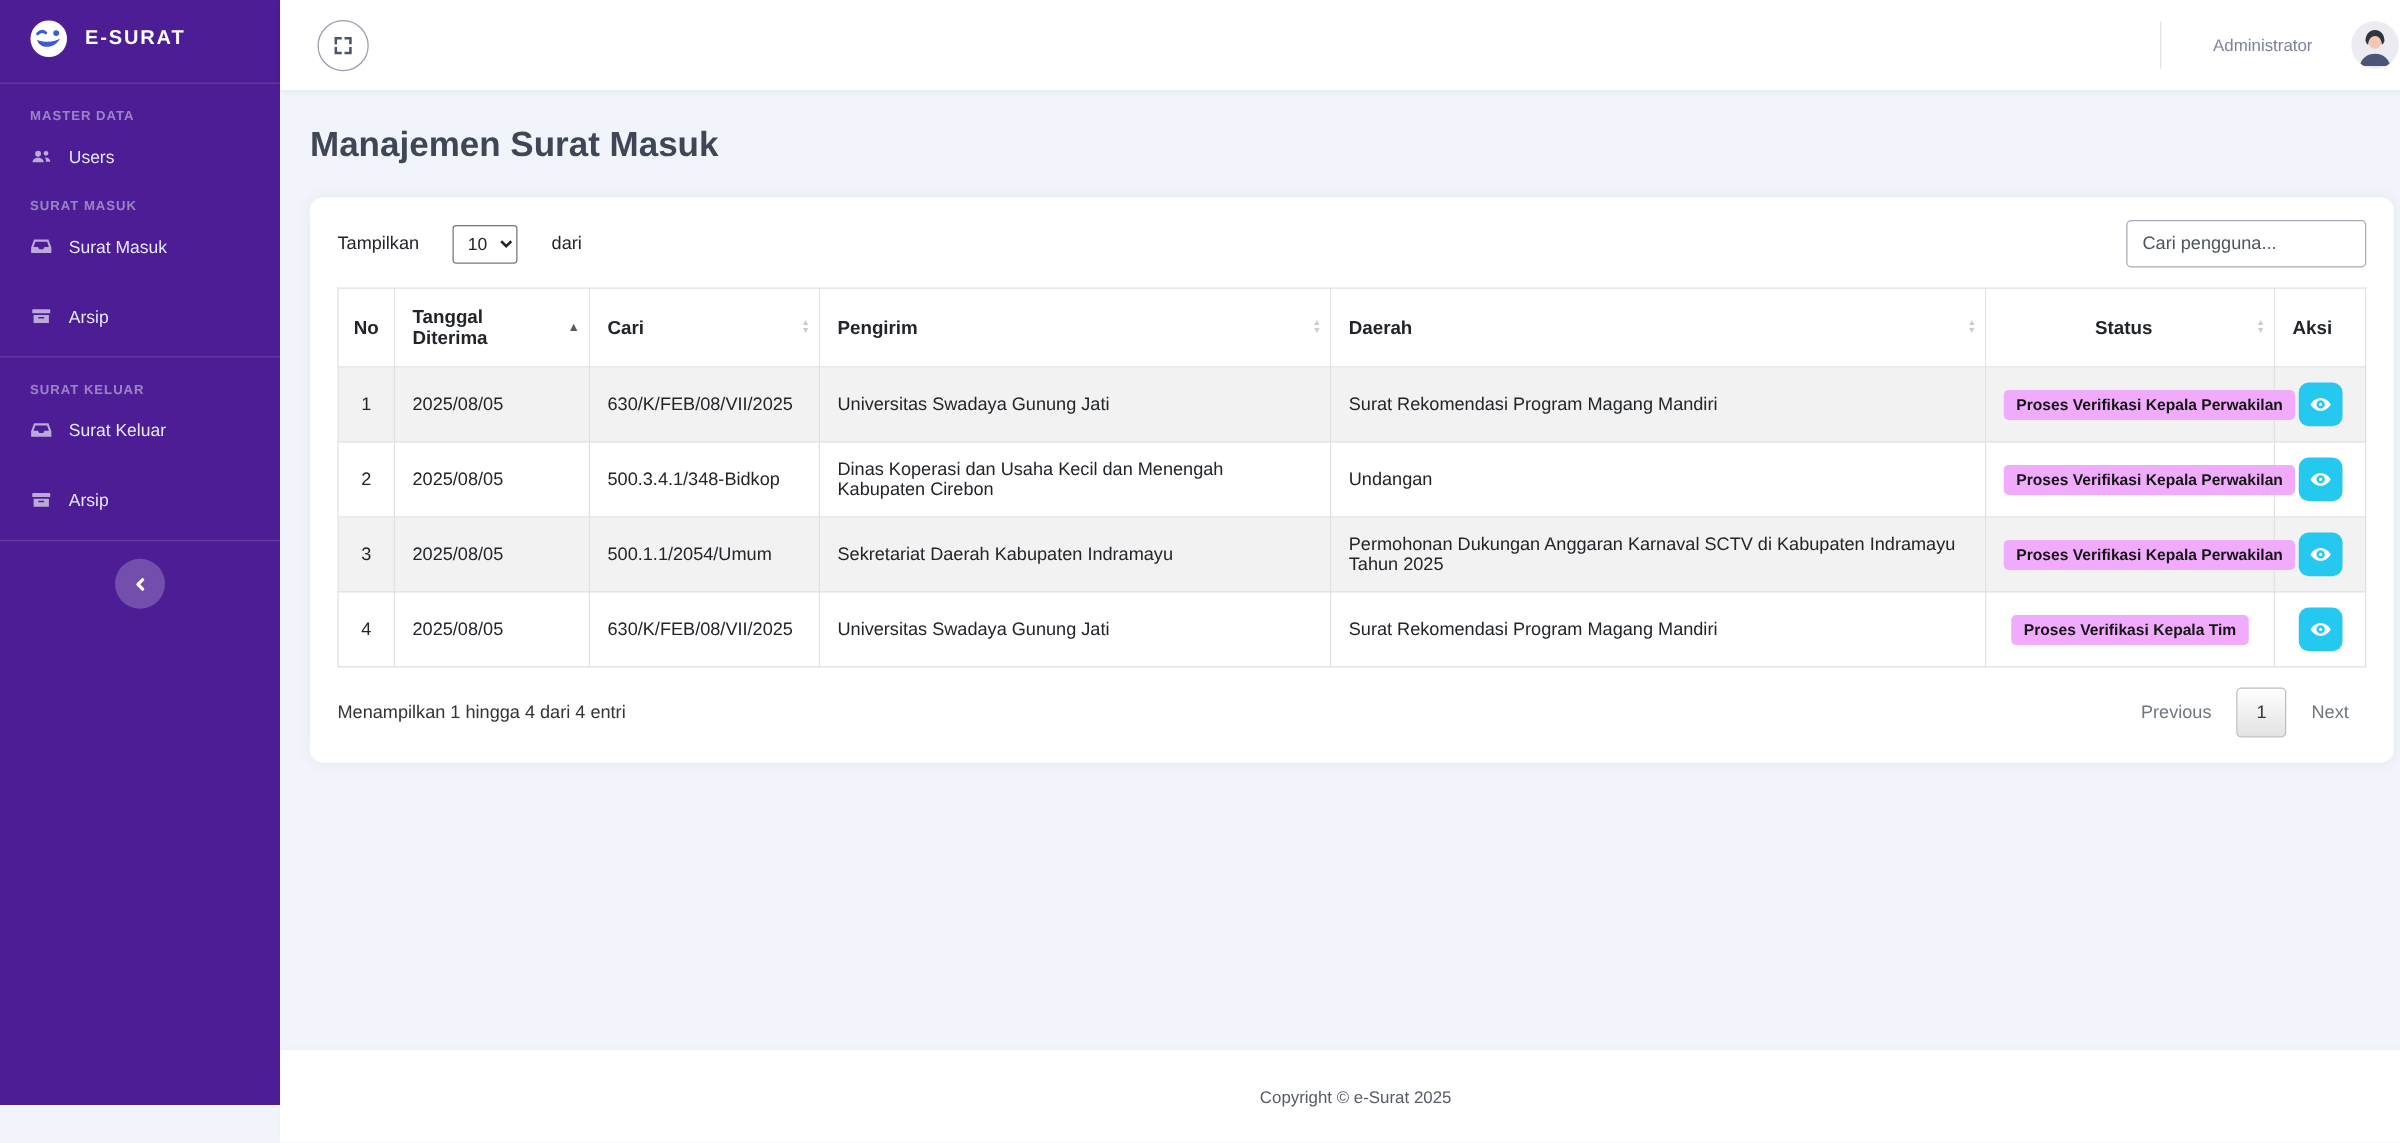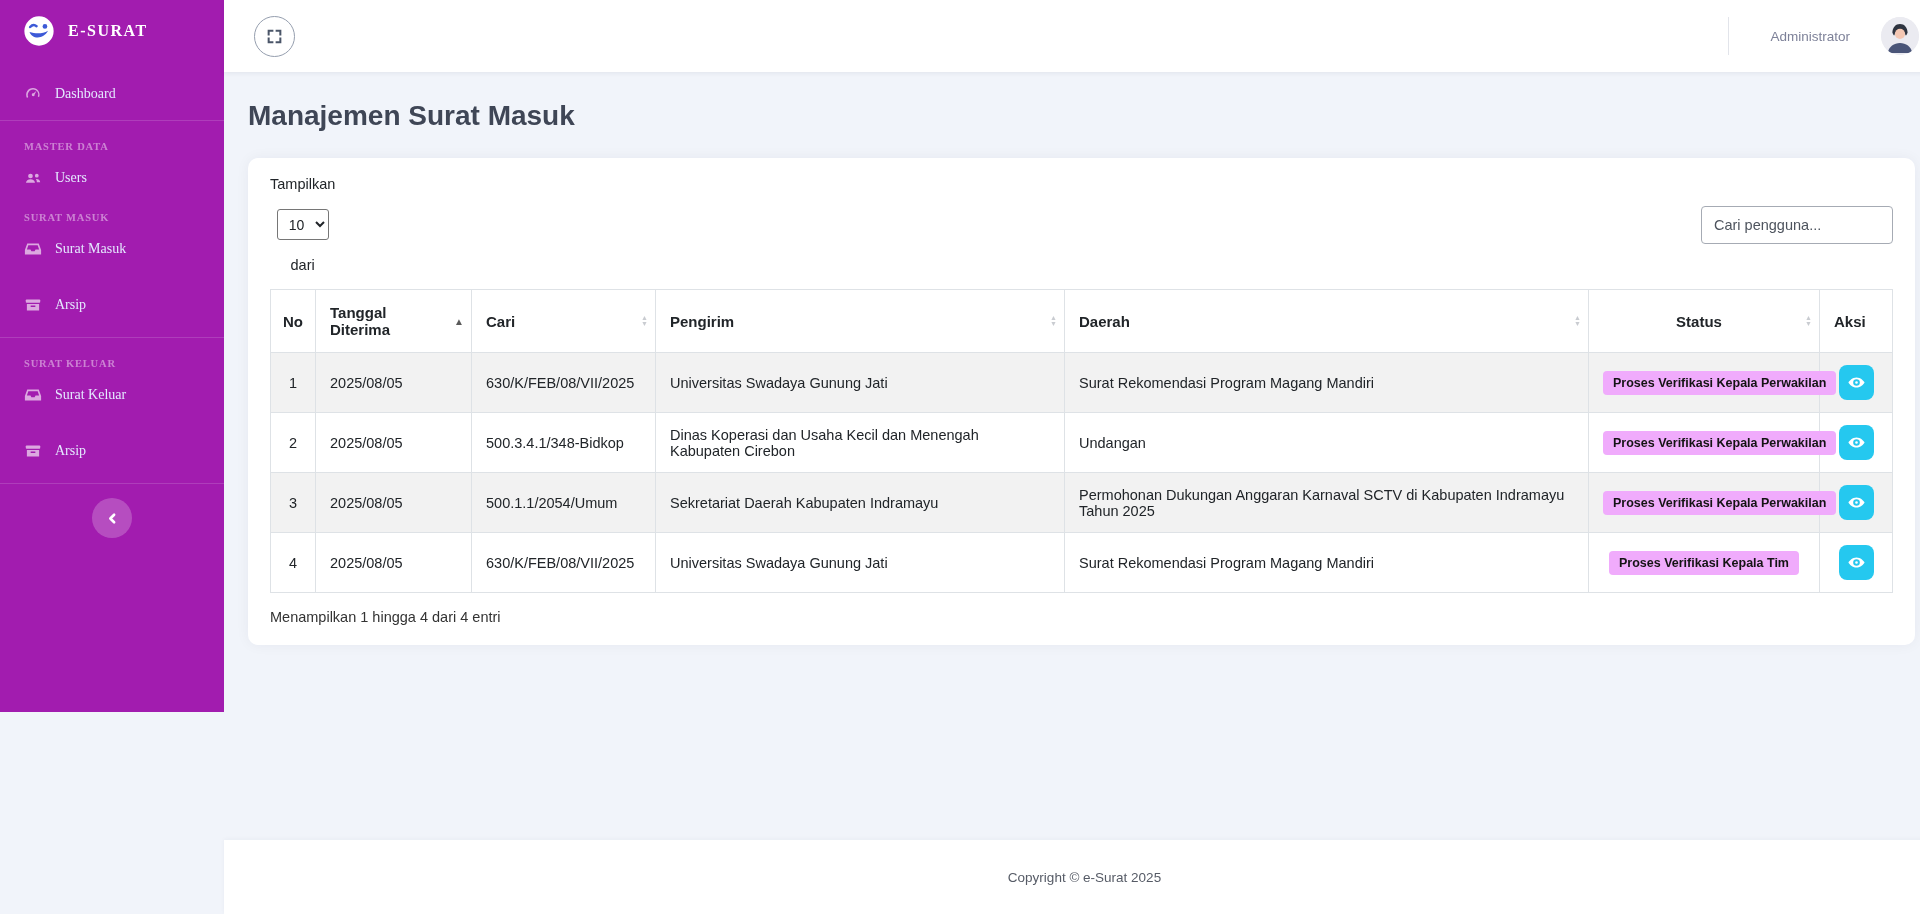--- a/index.html
+++ b/index.html
@@ -6,22 +6,22 @@
   html, body { width: 1920px; height: 914px; overflow: hidden; }
   body {
     font-family: "Liberation Sans", sans-serif;
     display: flex;
     background: #f1f4fa;
     color: #212529;
   }
 
   
   .sidebar {
-    width: 224px; flex: 0 0 224px; height: 712px;
-    background: #a21caf; color: #fff; position: relative; font-family: Liberation Serif, serif;
+    width: 224px; flex: 0 0 224px; height: 884px;
+    background: #4c1d95; color: #fff; position: relative;
   }
   .brand {
     display: flex; align-items: center; gap: 12px;
     padding: 14px 20px 12px 22px; cursor: pointer;
   }
   .brand-logo { width: 34px; height: 34px; }
   .brand-name { font-size: 16px; font-weight: 700; letter-spacing: 1.5px; color: #fff; }
   .side-divider { height: 1px; background: rgba(255,255,255,0.15); margin: 6px 0; }
   .menu-section {
     padding: 14px 24px 6px; font-size: 10.5px; font-weight: 700;
@@ -69,21 +69,21 @@
 
   .card {
     background: #fff; border-radius: 10px;
     box-shadow: 0 0 14px rgba(18,38,63,0.05);
     padding: 18px 22px 20px;
   }
   .card-header-row {
     display: flex; align-items: center; justify-content: space-between;
     margin-bottom: 16px;
   }
-  .entries { display: flex; align-items: center; gap: 17px; font-size: 14.5px; color: #212529; flex-direction: column; }
+  .entries { display: flex; align-items: center; gap: 27px; font-size: 14.5px; color: #212529; }
   .entries select {
     height: 31px; min-width: 52px; border: 1px solid #767676; border-radius: 3px;
     font-size: 14px; padding: 0 4px 0 7px; background: #fff; color: #212529;
     font-family: "Liberation Sans", sans-serif;
   }
   .search-input {
     width: 192px; height: 38px; border: 1px solid #a6abb4; border-radius: 4px;
     padding: 0 12px; font-size: 14.5px; color: #333; background: #fff;
     font-family: "Liberation Sans", sans-serif;
   }
@@ -160,29 +160,20 @@
       <svg viewBox="0 0 36 36">
           <circle cx="18" cy="18" r="15.5" fill="#ffffff"></circle>
           <circle cx="24.3" cy="13.2" r="2.5" fill="#3d5ad7"></circle>
           <path d="M8.6 13.8q3.4-3.8 6.8-.8" stroke="#3d5ad7" stroke-width="2.6" fill="none" stroke-linecap="round"></path>
           <path d="M8 19c2.3 7.6 14.6 8.4 19.6-1.2-6.2 3.6-13.4 3.2-19.6 1.2z" fill="#3d5ad7"></path>
         </svg>
     </span>
     <span class="brand-name">E-SURAT</span>
   </div>
 
-  <div class="menu-item" style="margin-top:14px;">
-    <span class="mi-icon">
-      <svg viewBox="0 0 20 20">
-          <path d="M10 3.2A7.6 7.6 0 0 0 3.3 14.4l1.4-1A5.9 5.9 0 1 1 15.9 10c0 .9-.2 1.8-.6 2.6l1.4 1A7.6 7.6 0 0 0 10 3.2z"></path>
-          <path d="M13.9 6.3l-3.2 3a1.6 1.6 0 1 0 1.1 1.2l2.1-4.2z"></path>
-        </svg>
-    </span>
-    <span>Dashboard</span>
-  </div>
 
   <div class="side-divider"></div>
 
   <div class="menu-section">MASTER DATA</div>
 
   <div class="menu-item">
     <span class="mi-icon">
       <svg viewBox="0 0 20 20">
           <circle cx="7.2" cy="7.8" r="2.6"></circle>
           <path d="M2.2 15.4c0-2.6 2.3-4.1 5-4.1s5 1.5 5 4.1z"></path>
@@ -412,20 +403,25 @@
                     </svg>
                 </span>
               </button>
             </td>
           </tr>
         </tbody>
       </table>
 
       <div class="card-footer-row">
         <span class="table-info">Menampilkan 1 hingga 4 dari 4 entri</span>
+        <div class="pagination">
+          <span class="page-prev">Previous</span>
+          <span class="page-current">1</span>
+          <span class="page-next">Next</span>
+        </div>
       </div>
 
     </section>
   </main>
 
   <footer class="footer">
     <span class="footer-text">Copyright © e-Surat 2025</span>
   </footer>
 
 </div>

